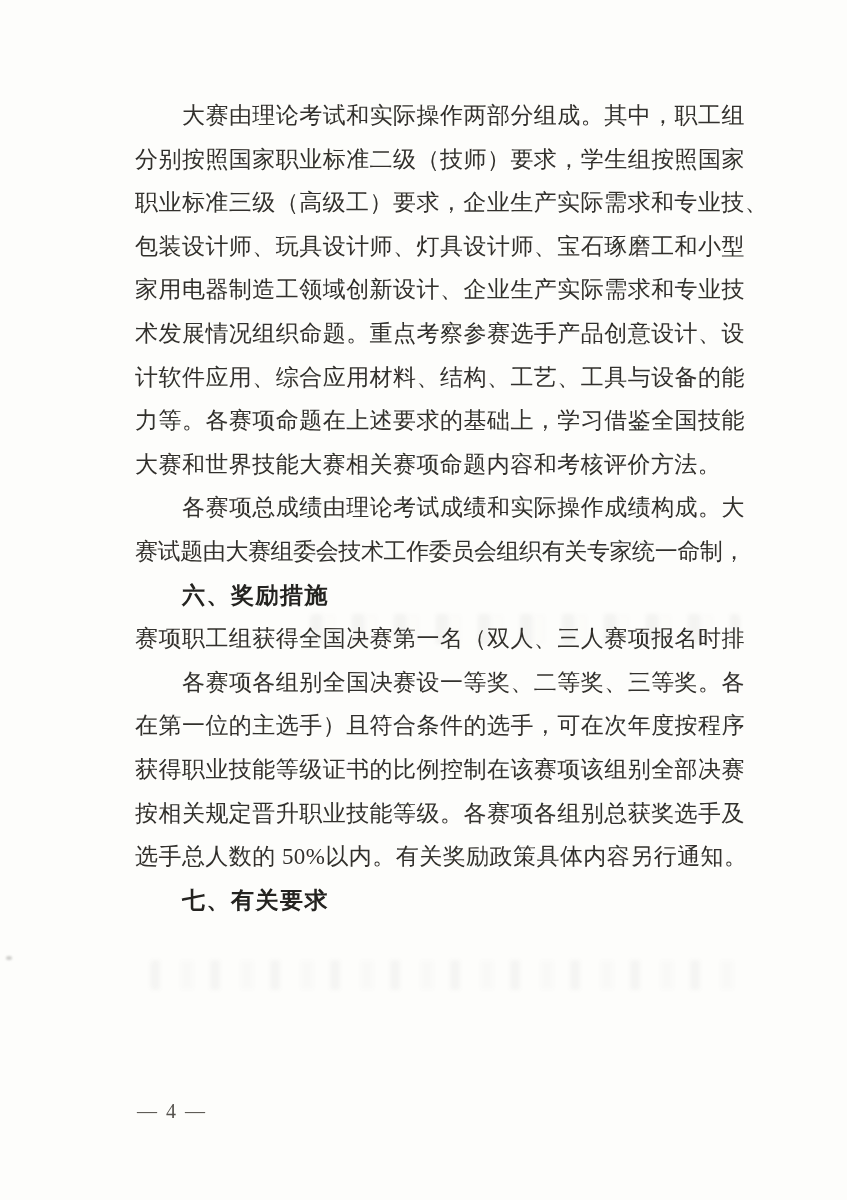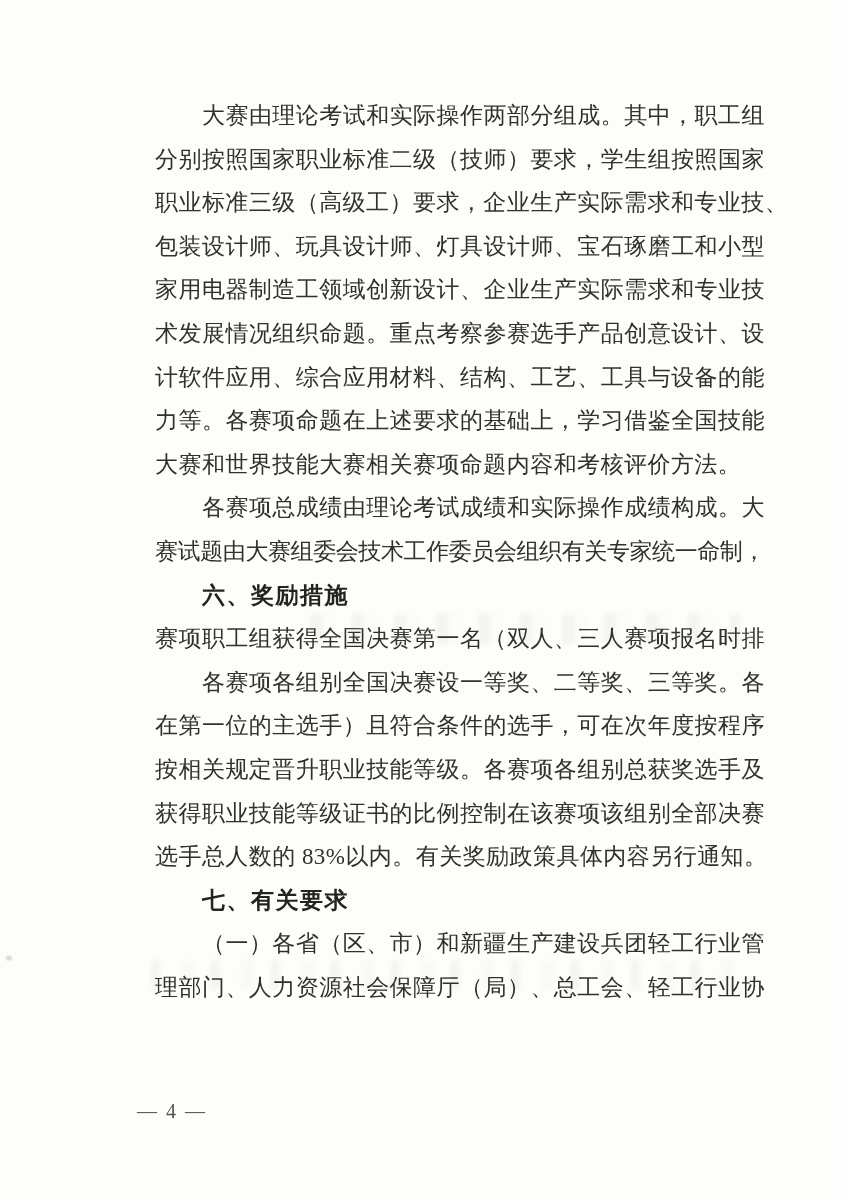--- a/index.html
+++ b/index.html
@@ -20,21 +20,20 @@
     inset: 0;
   }
 
   
   .text-block {
     position: absolute;
     left: 135px;
     top: 94px;
     width: 610px;
     z-index: 2;
-    margin-left: 20px;
   }
 
   .line {
     height: 43.6px;
     line-height: 43.6px;
     font-size: 23px;
     color: var(--ink, #32302c);
     white-space: nowrap;
     text-align: justify;
     text-align-last: justify;
@@ -115,25 +114,21 @@
       </div>
       <div class="paragraph">
         <div class="line indent">各赛项总成绩由理论考试成绩和实际操作成绩构成。大</div>
         <div class="line tight">赛试题由大赛组委会技术工作委员会组织有关专家统一命制，</div>
       </div>
       <div class="line indent heading-line last">六、奖励措施</div>
       <div class="paragraph">
         <div class="line">赛项职工组获得全国决赛第一名（双人、三人赛项报名时排</div>
         <div class="line indent">各赛项各组别全国决赛设一等奖、二等奖、三等奖。各</div>
         <div class="line">在第一位的主选手）且符合条件的选手，可在次年度按程序</div>
+        <div class="line">获得职业技能等级证书的比例控制在该赛项该组别全部决赛</div>
         <div class="line">按相关规定晋升职业技能等级。各赛项各组别总获奖选手及</div>
-        <div class="line">获得职业技能等级证书的比例控制在该赛项该组别全部决赛</div>
-        <div class="line last">选手总人数的 83%以内。有关奖励政策具体内容另行通知。</div>
+        <div class="line last">选手总人数的 50%以内。有关奖励政策具体内容另行通知。</div>
       </div>
       <div class="line indent heading-line last">七、有关要求</div>
-      <div class="paragraph">
-        <div class="line indent">（一）各省（区、市）和新疆生产建设兵团轻工行业管</div>
-        <div class="line">理部门、人力资源社会保障厅（局）、总工会、轻工行业协</div>
-      </div>
     </div>
 
   <div class="page-footer">— 4 —</div>
 </div>
 
 </body></html>

